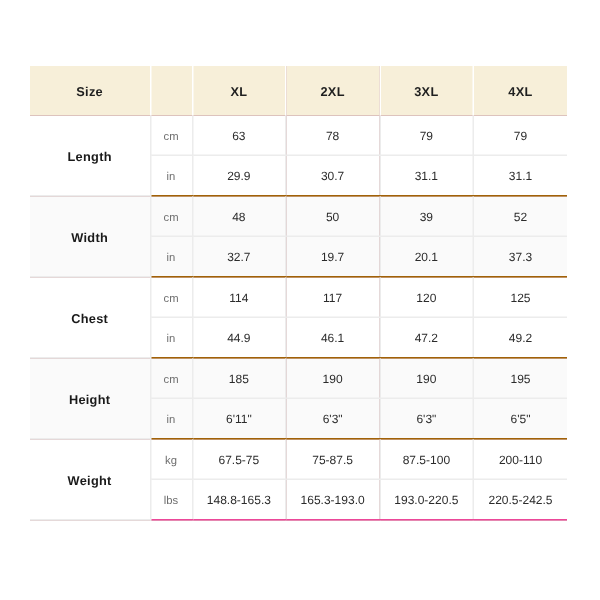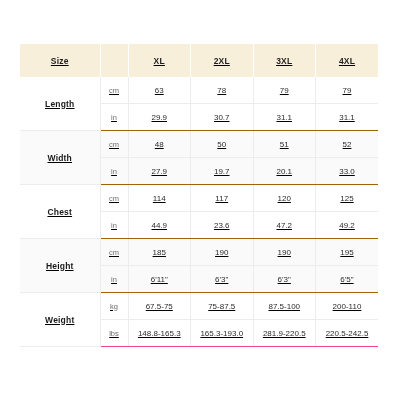--- a/index.html
+++ b/index.html
@@ -26,21 +26,20 @@
     left: 20px;
     top: 44px;
     width: 358px;
   }
 
   table.size-chart {
     width: 358px;
     border-collapse: collapse;
     table-layout: fixed;
     background: #7f1d1d;
-    text-decoration: underline;
   }
 
   table.size-chart col.col-size   { width: 80px; }
   table.size-chart col.col-unit   { width: 28px; }
   table.size-chart col.col-data   { width: 62.5px; }
 
   
   thead th {
     background: #f7efd9;
     color: #1f1f1f;
@@ -128,42 +127,42 @@
             <td>29.9</td>
             <td>30.7</td>
             <td>31.1</td>
             <td class="last-col">31.1</td>
           </tr>
           <tr class="group-shaded">
             <td class="label-cell" rowspan="2">Width</td>
             <td class="unit-cell">cm</td>
             <td>48</td>
             <td>50</td>
-            <td>51</td>
+            <td>39</td>
             <td class="last-col">52</td>
           </tr>
           <tr class="group-shaded group-end">
             <td class="unit-cell">in</td>
-            <td>27.9</td>
+            <td>32.7</td>
             <td>19.7</td>
             <td>20.1</td>
-            <td class="last-col">33.0</td>
+            <td class="last-col">37.3</td>
           </tr>
           <tr class="group-plain">
             <td class="label-cell" rowspan="2">Chest</td>
             <td class="unit-cell">cm</td>
             <td>114</td>
             <td>117</td>
             <td>120</td>
             <td class="last-col">125</td>
           </tr>
           <tr class="group-plain group-end">
             <td class="unit-cell">in</td>
             <td>44.9</td>
-            <td>23.6</td>
+            <td>46.1</td>
             <td>47.2</td>
             <td class="last-col">49.2</td>
           </tr>
           <tr class="group-shaded">
             <td class="label-cell" rowspan="2">Height</td>
             <td class="unit-cell">cm</td>
             <td>185</td>
             <td>190</td>
             <td>190</td>
             <td class="last-col">195</td>
@@ -180,19 +179,19 @@
             <td class="unit-cell">kg</td>
             <td>67.5-75</td>
             <td>75-87.5</td>
             <td>87.5-100</td>
             <td class="last-col">200-110</td>
           </tr>
           <tr class="group-plain last-row">
             <td class="unit-cell">lbs</td>
             <td>148.8-165.3</td>
             <td>165.3-193.0</td>
-            <td>281.9-220.5</td>
+            <td>193.0-220.5</td>
             <td class="last-col">220.5-242.5</td>
           </tr>
         </tbody>
     </table>
   </div>
 </div>
 
 </body></html>

